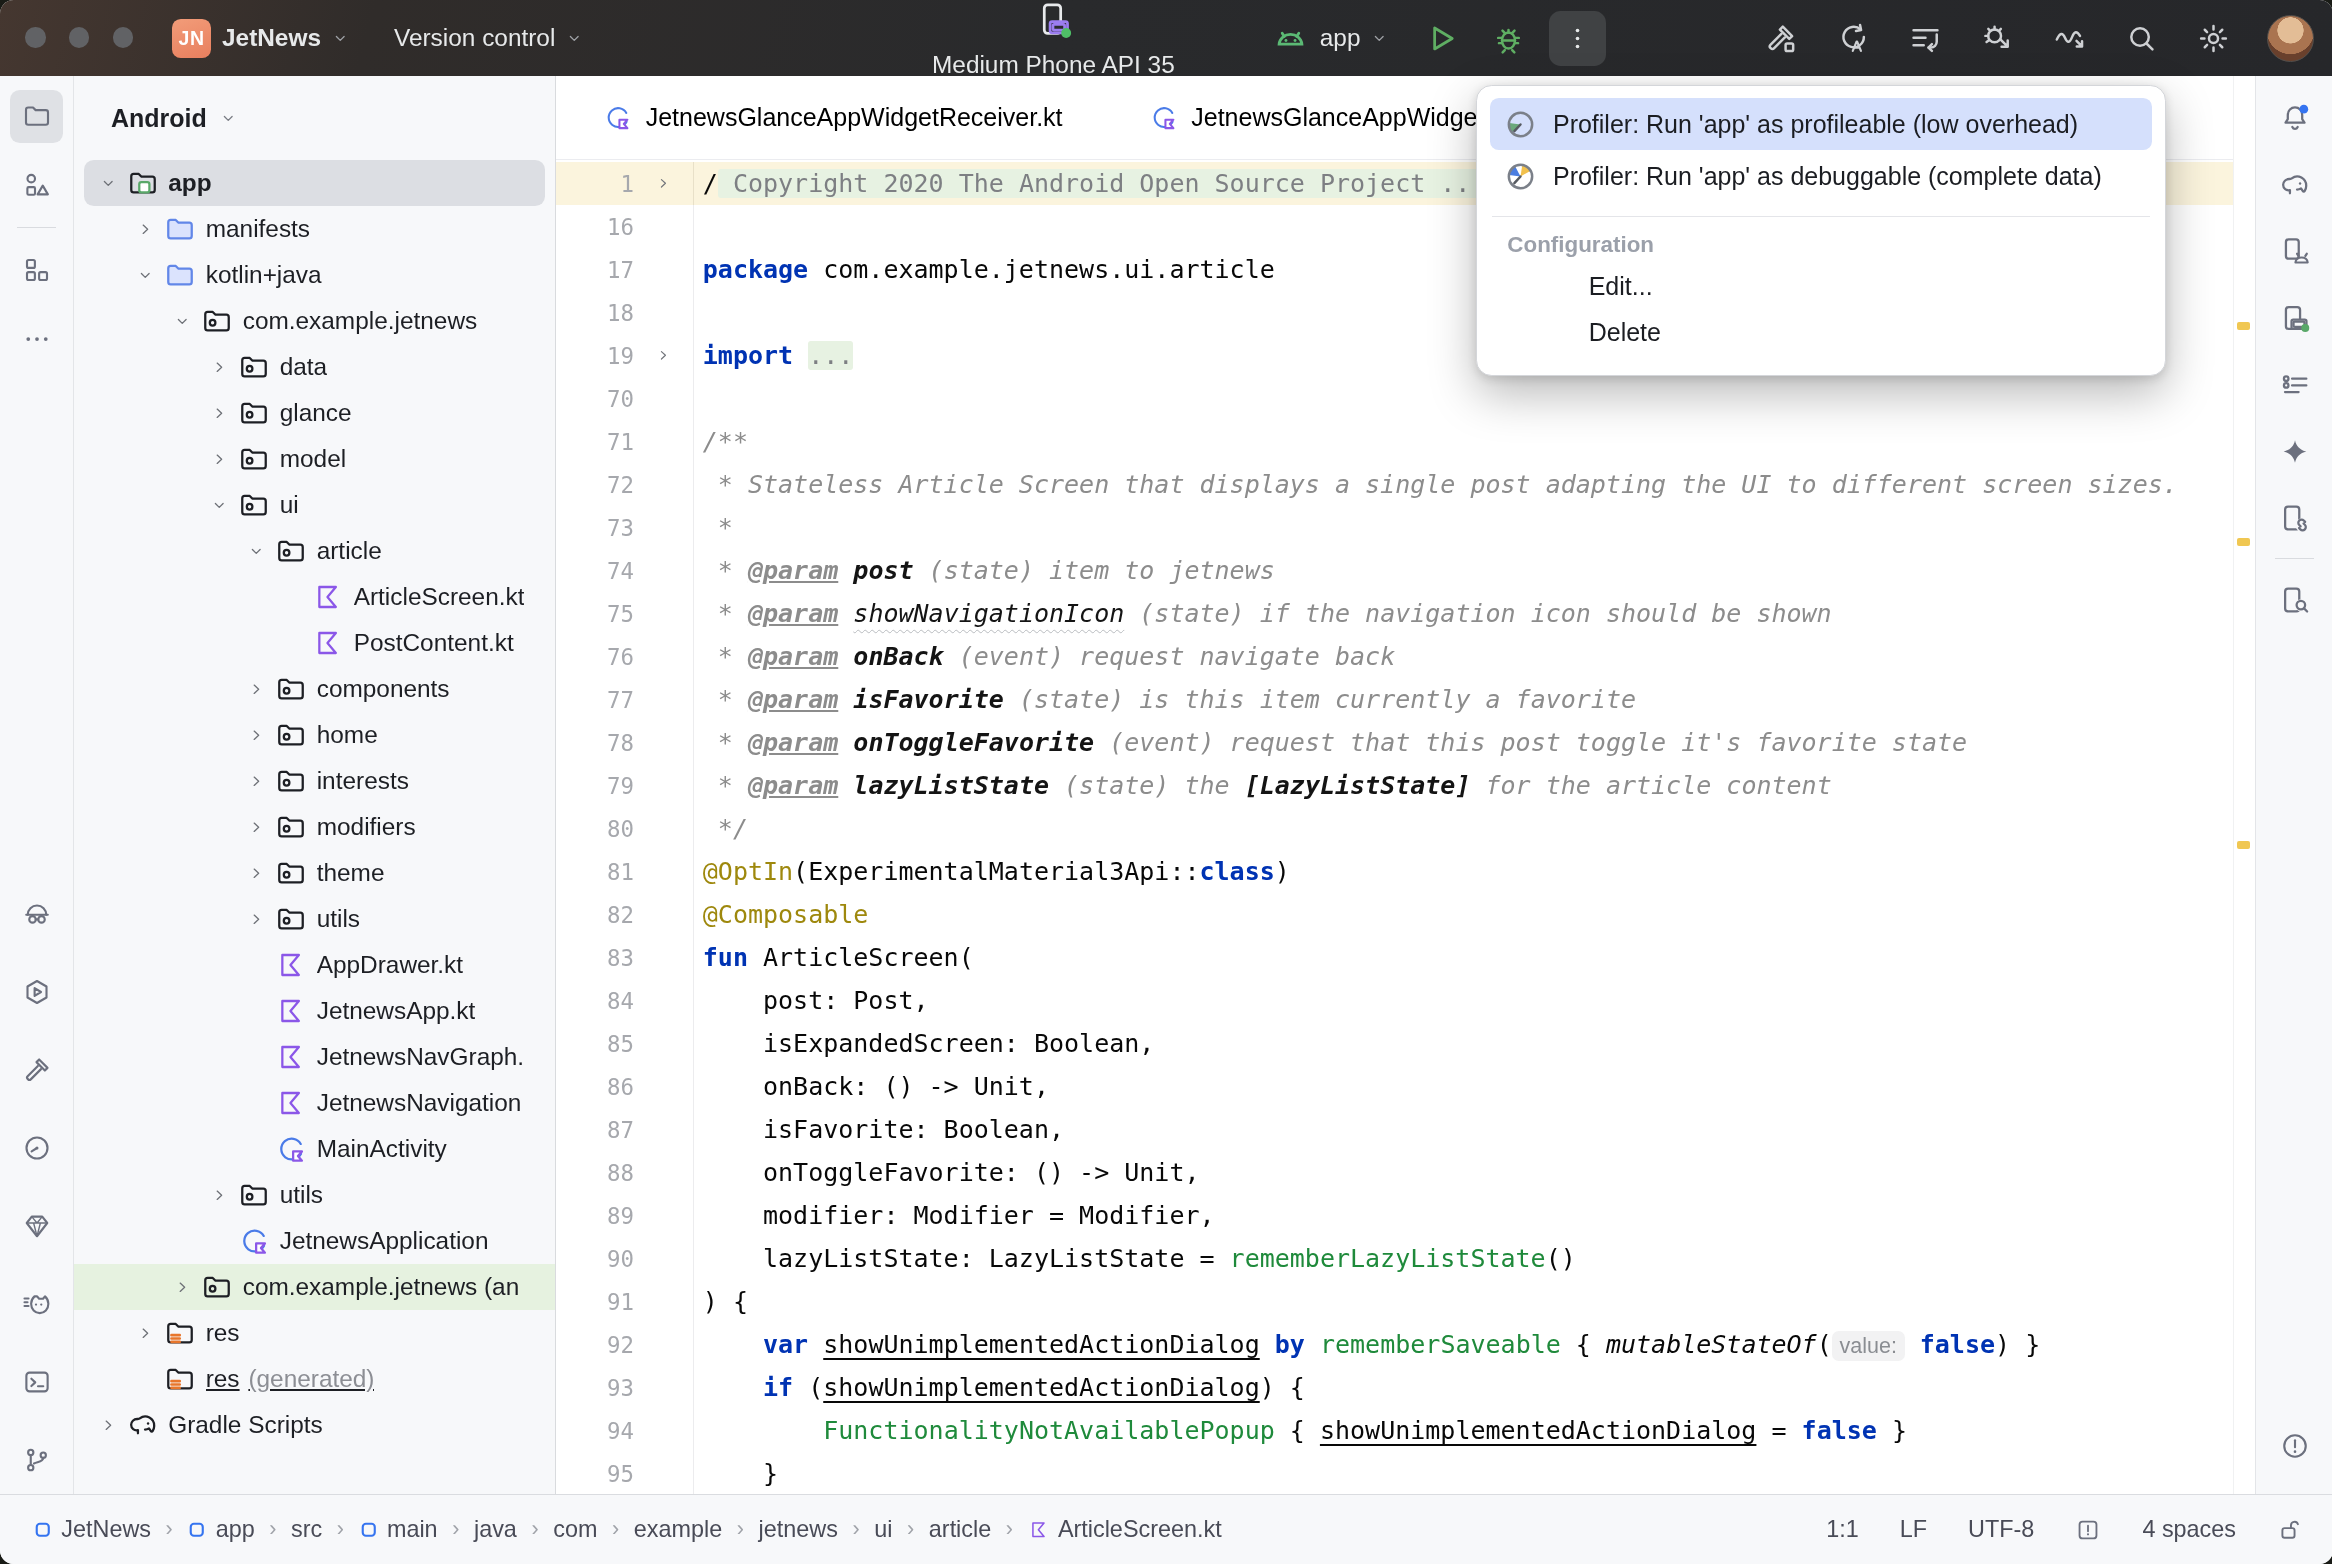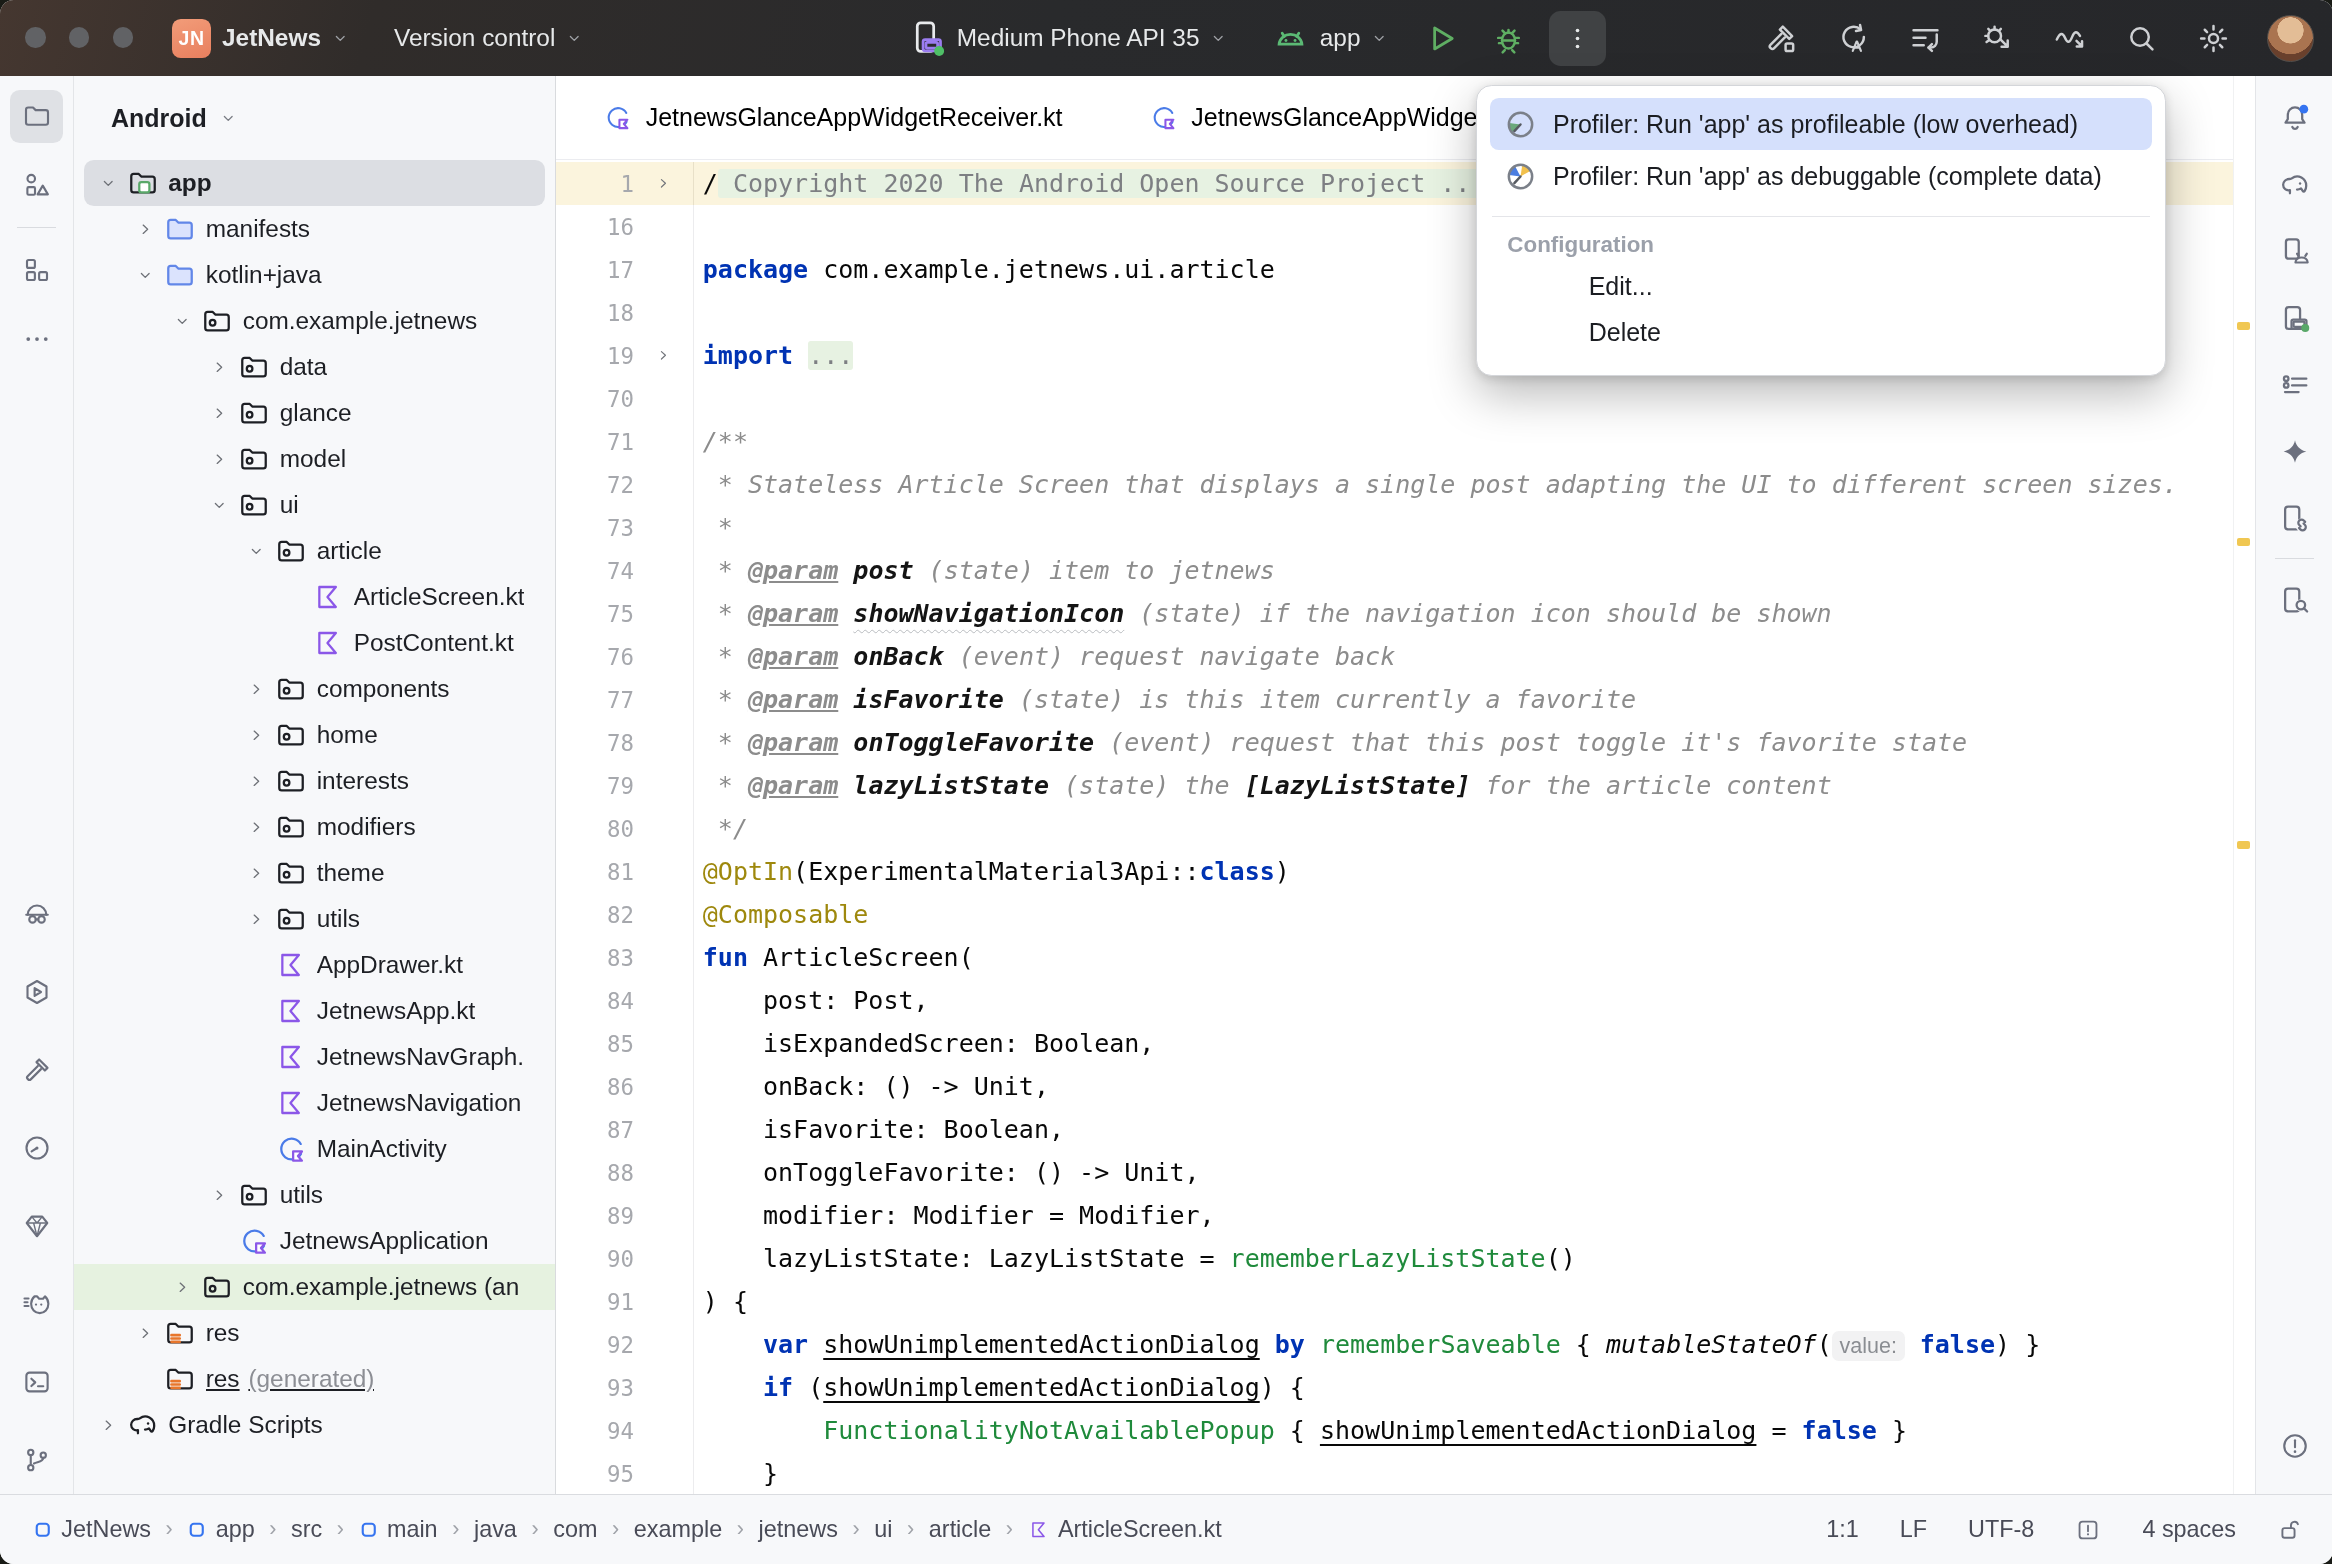--- a/index.html
+++ b/index.html
@@ -12,21 +12,21 @@
     color:#e7e9ea;}
   .lights{position:absolute;left:25px;top:27px;display:flex;gap:23.4px;}
   .light{width:20.5px;height:20.5px;border-radius:50%;background:#616265;display:inline-block;}
   .jn-logo{position:absolute;left:172px;top:18.5px;width:39px;height:39px;border-radius:8.8px;
     background:linear-gradient(160deg,#f29c79,#e87f5e);color:#fff;font-weight:bold;font-size:19.5px;
     display:flex;align-items:center;justify-content:center;letter-spacing:0.5px;}
   .tb-item{position:absolute;top:0;height:76px;display:flex;align-items:center;gap:9.8px;font-size:24.4px;color:#e7e9ea;cursor:default;}
   .tb-item .chev{color:#9fa1a6;display:flex;}
   .tb-proj{left:222px;font-weight:600;}
   .tb-vc{left:394px;}
-  .tb-device{left:906px;}
+  .tb-device{left:932px;flex-direction:column;}
   .tb-runcfg{left:1271px;}
   .tb-btn{position:absolute;top:16.6px;width:43px;height:43px;display:flex;align-items:center;justify-content:center;background:none;border:none;padding:0;}
   .tb-play{left:1419px;}
   .tb-debug{left:1487px;}
   .tb-kebab{left:1549px;top:10.7px;width:57px;height:55px;border-radius:11.7px;background:#404244;color:#e7e9ea;}
   .tb-right{position:absolute;right:19.5px;top:0;height:76px;display:flex;align-items:center;gap:35px;color:#ced0d3;}
   .tb-right .tbr-btn{background:none;border:none;padding:0;width:37px;height:37px;color:#ced0d3;display:flex;align-items:center;justify-content:center;}
   .avatar{width:45px;height:45px;border-radius:50%;background:radial-gradient(circle at 50% 32%,#e3bd96 0 34%,#aa7450 35% 62%,#69402c 63% 100%);border:1px solid #55504c;}
 
   
@@ -66,21 +66,21 @@
     font-family:"DejaVu Sans Mono",monospace;}
   .cline .foldc{width:60px;flex:0 0 60px;display:flex;justify-content:center;align-items:center;color:#72757b;border-right:1px solid #ececee;height:100%;box-sizing:border-box;}
   .cline .ctext{padding-left:8.8px;}
   .cline.hl1{background:var(--line_highlight,#fbf4dd);}
   .cline.hl1 .foldc{border-right-color:#e8e0c8;}
   .c-kw{color:var(--keyword_blue,#0033b3);font-weight:bold;}
   .c-plain{color:#080808;}
   .c-cmt{color:var(--comment_gray,#8c8c8c);font-style:italic;}
   .c-tag{color:var(--comment_gray,#8c8c8c);font-style:italic;font-weight:bold;text-decoration:underline;}
   .c-param{color:#141414;font-style:italic;font-weight:bold;}
-  .c-typo{color:#141414;font-style:italic;font-weight:bold;text-decoration:underline wavy #b9bcc0 1px;text-underline-offset:6.8px;}
+  .c-typo{color:#141414;font-style:italic;font-weight:normal;text-decoration:underline wavy #b9bcc0 1px;text-underline-offset:6.8px;}
   .c-ann{color:var(--annotation_olive,#9e880d);}
   .c-fn{color:var(--function_green,#1f8a3b);}
   .c-fnit{color:#080808;font-style:italic;}
   .c-var{color:#080808;text-decoration:underline;text-underline-offset:4.9px;}
   .c-fold{color:#7d7f83;background:var(--fold_bg,#e7f2e2);border-radius:2.9px;}
   .c-hint{color:#8a8d92;background:#f2f2f3;border-radius:6.8px;padding:2.9px 7.8px;font-size:21.5px;font-family:"Liberation Sans",sans-serif;}
 
   
   .stripe{width:21.5px;flex:0 0 21.5px;background:#fff;border-left:1px solid #f0f1f2;position:relative;}
   .stripe .mark{position:absolute;left:3.9px;width:12.7px;height:7.8px;border-radius:2px;background:var(--stripe_yellow,#f0c752);}

